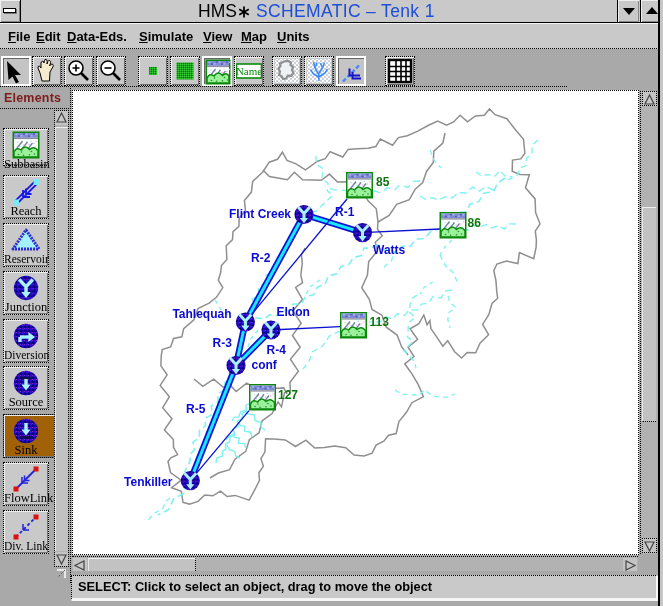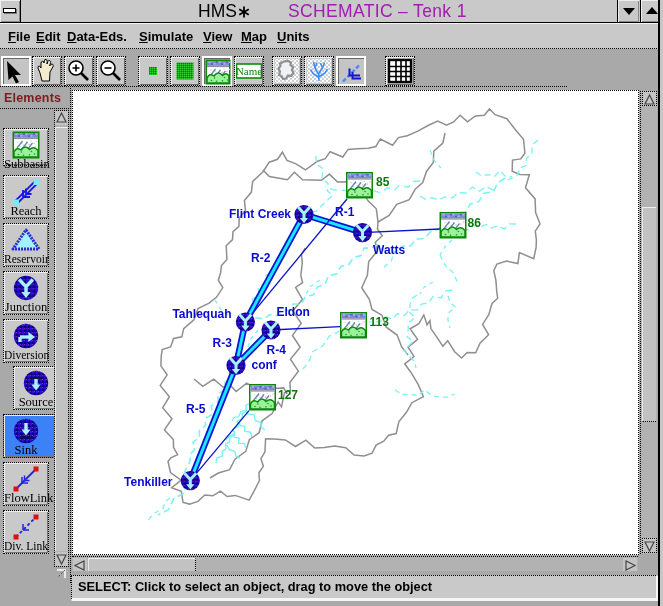--- a/index.html
+++ b/index.html
@@ -14,21 +14,21 @@
     <div class="abs" style="left:3px;top:8px;width:13px;height:5px;background:#fff;border:1px solid #000;box-shadow:1px 1px 0 #777;"></div>
   </div>
   <div class="abs" style="left:198px;top:0;height:22px;font-size:17.5px;line-height:23px;color:#000;">HMS</div>
   <svg class="abs" style="left:238px;top:6px;" width="12" height="12">
       <g stroke="#000" stroke-width="1.8">
         <path d="M6,0.5 L6,11.5"></path>
         <path d="M1.2,3.2 L10.8,8.8"></path>
         <path d="M1.2,8.8 L10.8,3.2"></path>
       </g>
     </svg>
-  <div class="abs" style="left:256px;top:0;height:22px;font-size:17.5px;line-height:23px;color:#a21caf;letter-spacing:0.35px;margin-left:32px;">SCHEMATIC – Tenk 1</div>
+  <div class="abs" style="left:256px;top:0;height:22px;font-size:17.5px;line-height:23px;color:#1d4ed8;letter-spacing:0.35px;">SCHEMATIC – Tenk 1</div>
   <div class="abs" style="left:617px;top:0;width:22px;height:22px;border-left:1px solid #000;background:#c9c9c9;box-shadow:inset 1px 1px 0 #eee, inset -1px -1px 0 #888;">
     <div class="abs" style="left:5px;top:8px;width:0;height:0;border-left:6px solid transparent;border-right:6px solid transparent;border-top:7px solid #000;"></div>
   </div>
   <div class="abs" style="left:640px;top:0;width:23px;height:22px;border-left:1px solid #000;background:#c9c9c9;box-shadow:inset 1px 1px 0 #eee, inset -1px -1px 0 #888;">
     <div class="abs" style="left:5px;top:7px;width:0;height:0;border-left:6px solid transparent;border-right:6px solid transparent;border-bottom:7px solid #000;"></div>
   </div>
   <div class="abs" style="left:0;top:22px;width:663px;height:1px;background:#000;"></div>
 </div>
 
 
@@ -291,31 +291,31 @@
       <g transform="translate(16,15)">
         <circle r="12.2" fill="url(#bluedither)"></circle>
 <g stroke="#a8f2ff" stroke-width="3.4" fill="none">
           <path d="M-6,1 L3.2,1"></path>
           <path d="M-6,1 L-6,6"></path>
         </g>
 <polygon points="2.4,-4 2.4,6 9,1" fill="#a8f2ff"></polygon>
       </g>
     </svg>
 <div style="position:absolute;left:0;top:29px;width:44px;text-align:center;font-family:'Liberation Serif',serif;font-size:11.5px;line-height:13px;color:#000;">Diversion</div>
-  </div><div class="abs" style="left:13px;top:366px;width:46px;height:44px;background:#c9c9c9;border:1px dotted #000;box-shadow:inset 1px 1px 0 #ededed, inset -1px -1px 0 #777;">
+  </div><div class="abs" style="left:3px;top:366px;width:46px;height:44px;background:#c9c9c9;border:1px dotted #000;box-shadow:inset 1px 1px 0 #ededed, inset -1px -1px 0 #777;">
 <svg width="32" height="30" style="position:absolute;left:6px;top:1px;">
       <g transform="translate(16,15)">
         <circle r="12.2" fill="url(#bluedither)"></circle>
 <path d="M-6,-5 L6,-5" stroke="#10104a" stroke-width="2.6"></path>
 <path d="M0,-4 L0,3" stroke="#a8f2ff" stroke-width="3.4"></path>
 <polygon points="-4.6,1.6 4.6,1.6 0,7.4" fill="#a8f2ff"></polygon>
       </g>
     </svg>
 <div style="position:absolute;left:0;top:29px;width:44px;text-align:center;font-family:'Liberation Serif',serif;font-size:12.5px;line-height:13px;color:#000;">Source</div>
-  </div><div class="abs" style="left:3px;top:414px;width:62px;height:44px;background:#3b82f6;border:1px dotted #000;box-shadow:inset 1px 1px 0 #ededed, inset -1px -1px 0 #777;">
+  </div><div class="abs" style="left:3px;top:414px;width:62px;height:44px;background:#a16207;border:1px dotted #000;box-shadow:inset 1px 1px 0 #ededed, inset -1px -1px 0 #777;">
 <svg width="32" height="30" style="position:absolute;left:6px;top:1px;">
       <g transform="translate(16,15)">
         <circle r="12.2" fill="url(#bluedither)"></circle>
 <path d="M0,-8 L0,0" stroke="#a8f2ff" stroke-width="3.4"></path>
 <polygon points="-4.6,-1.4 4.6,-1.4 0,4.4" fill="#a8f2ff"></polygon>
 <path d="M-6,6.4 L6,6.4" stroke="#10104a" stroke-width="2.6"></path>
       </g>
     </svg>
 <div style="position:absolute;left:0;top:29px;width:44px;text-align:center;font-family:'Liberation Serif',serif;font-size:12.5px;line-height:13px;color:#000;">Sink</div>
   </div><div class="abs" style="left:3px;top:462px;width:46px;height:44px;background:#c9c9c9;border:1px dotted #000;box-shadow:inset 1px 1px 0 #ededed, inset -1px -1px 0 #777;">

